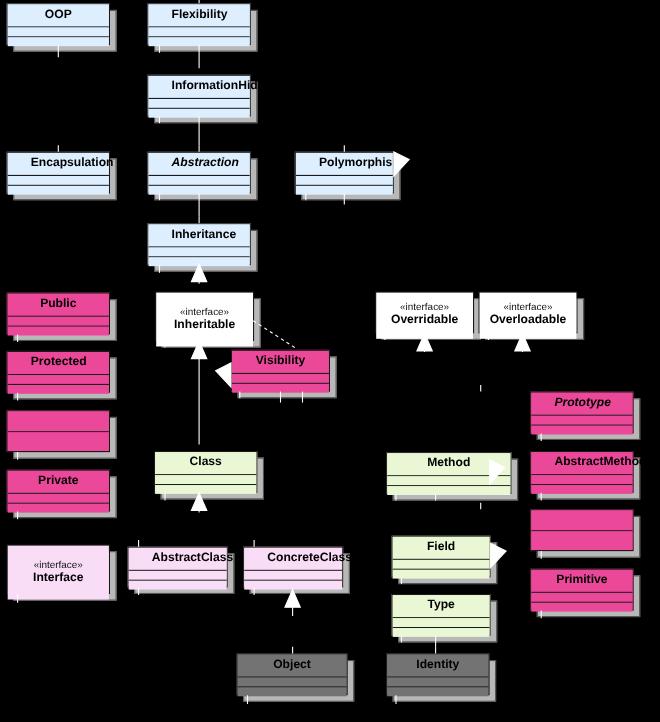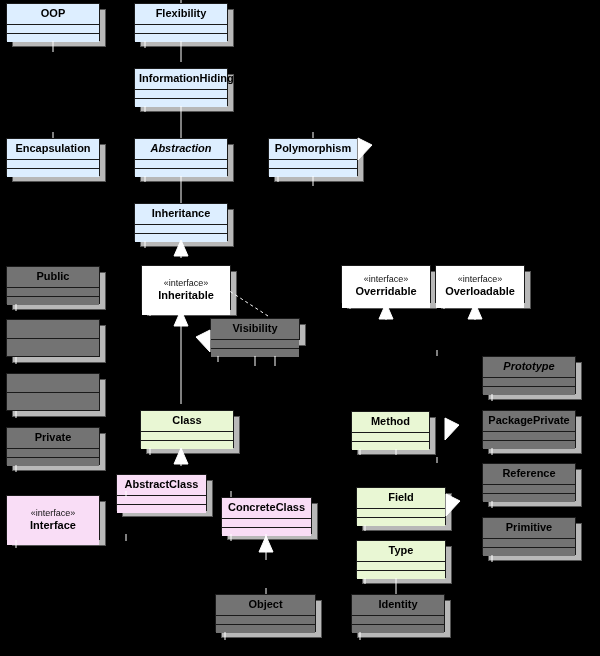--- a/index.html
+++ b/index.html
@@ -5,31 +5,31 @@
   html,body{margin:0;padding:0;background:#000;}
   body{width:600px;height:656px;position:relative;overflow:hidden;
        font-family:"Liberation Sans","DejaVu Sans",sans-serif;}
   #canvas{position:absolute;left:0;top:0;width:600px;height:656px;background:#000;}
   .node{position:absolute;box-sizing:border-box;}
   
   .node .shadow{position:absolute;left:6px;top:6px;right:-6px;bottom:-6px;
                 background:#b8b8b8;border:1px solid #555;z-index:0;}
   .node .body{position:absolute;left:0;top:0;right:0;bottom:0;z-index:1;
               border:1px solid #1a1a1a;background:#fff;display:flex;flex-direction:column;}
-  .node .title{flex:0 0 auto;padding:3px 4px 4px;text-align:center;
+  .node .title{flex:0 0 auto;padding:3px 21px 4px;text-align:center;
                font-size:11px;font-weight:bold;color:#000;line-height:13px;
                border-bottom:1px solid #1a1a1a;}
   .node .stereo{display:block;font-size:9px;font-weight:normal;line-height:11px;color:#111;}
   .node .attrs{flex:1 1 auto;border-bottom:1px solid #1a1a1a;min-height:8px;}
   .node .ops{flex:1 1 auto;min-height:8px;}
   
   .c-blue  .body{background:#ddeeff;}
   .c-blue  .title{background:#ddeeff;}
   .c-blue  .attrs,.c-blue .ops{background:#ddeeff;}
-  .c-gray  .body,.c-gray .title,.c-gray .attrs,.c-gray .ops{background:#737373;}
+  .c-gray  .body,.c-gray .title,.c-gray .attrs,.c-gray .ops{background:#ec4899;}
   .c-white .body,.c-white .title,.c-white .attrs,.c-white .ops{background:#ffffff;}
   .c-pink  .body,.c-pink .title,.c-pink .attrs,.c-pink .ops{background:#f9ddf6;}
   .c-green .body,.c-green .title,.c-green .attrs,.c-green .ops{background:#e9f7d4;}
   .c-cream .body,.c-cream .title,.c-cream .attrs,.c-cream .ops{background:#737373;}
   .iface .title{padding-top:2px;}
   .iface .title{border-bottom:none;height:100%;display:flex;flex-direction:column;
                 align-items:center;justify-content:center;}
   svg.edges{position:absolute;left:0;top:0;width:600px;height:656px;z-index:3;pointer-events:none;}
 </style>
 </head>
@@ -216,25 +216,26 @@
       <div class="body">
         <div class="title">
           <span class="stereo">«interface»</span>
           <span>Overloadable</span>
         </div>
       </div>
     </div>
     <div class="node c-gray" style="left: 6px; top: 319px; width: 94px; height: 38px;">
       <div class="shadow"></div>
       <div class="body">
-        <div class="attrs"></div>
-        <div class="ops"></div>
-      </div>
-    </div>
-    <div class="node c-gray" style="left: 210px; top: 318px; width: 90px; height: 22px;">
+        <div class="title"><span>Protected</span></div>
+        <div class="attrs"></div>
+        <div class="ops"></div>
+      </div>
+    </div>
+    <div class="node c-gray" style="left: 210px; top: 318px; width: 90px; height: 38px;">
       <div class="shadow"></div>
       <div class="body">
         <div class="title"><span>Visibility</span></div>
         <div class="attrs"></div>
         <div class="ops"></div>
       </div>
     </div>
     <div class="node c-gray" style="left: 482px; top: 356px; width: 94px; height: 38px; font-style: italic;">
       <div class="shadow"></div>
       <div class="body">
@@ -251,48 +252,47 @@
       </div>
     </div>
     <div class="node c-green" style="left: 140px; top: 410px; width: 94px; height: 38px;">
       <div class="shadow"></div>
       <div class="body">
         <div class="title"><span>Class</span></div>
         <div class="attrs"></div>
         <div class="ops"></div>
       </div>
     </div>
-    <div class="node c-green" style="left: 351px; top: 411px; width: 79px; height: 38px;">
+    <div class="node c-green" style="left: 351px; top: 411px; width: 114px; height: 38px;">
       <div class="shadow"></div>
       <div class="body">
         <div class="title"><span>Method</span></div>
         <div class="attrs"></div>
         <div class="ops"></div>
       </div>
     </div>
     <div class="node c-gray" style="left: 482px; top: 410px; width: 94px; height: 38px;">
       <div class="shadow"></div>
       <div class="body">
-        <div class="title"><span>PackagePrivate</span></div>
+        <div class="title"><span>AbstractMethod</span></div>
         <div class="attrs"></div>
         <div class="ops"></div>
       </div>
     </div>
     <div class="node c-gray" style="left: 6px; top: 427px; width: 94px; height: 38px; border-radius: 13px;">
       <div class="shadow"></div>
       <div class="body">
         <div class="title"><span>Private</span></div>
         <div class="attrs"></div>
         <div class="ops"></div>
       </div>
     </div>
     <div class="node c-gray" style="left: 482px; top: 463px; width: 94px; height: 38px;">
       <div class="shadow"></div>
       <div class="body">
-        <div class="title"><span>Reference</span></div>
         <div class="attrs"></div>
         <div class="ops"></div>
       </div>
     </div>
     <div class="node c-green" style="left: 356px; top: 487px; width: 90px; height: 38px;">
       <div class="shadow"></div>
       <div class="body">
         <div class="title"><span>Field</span></div>
         <div class="attrs"></div>
         <div class="ops"></div>
@@ -300,21 +300,21 @@
     </div>
     <div class="node c-pink iface" style="left: 6px; top: 495px; width: 94px; height: 45px;">
       <div class="shadow"></div>
       <div class="body">
         <div class="title">
           <span class="stereo">«interface»</span>
           <span>Interface</span>
         </div>
       </div>
     </div>
-    <div class="node c-pink" style="left: 116px; top: 474px; width: 91px; height: 37px;">
+    <div class="node c-pink" style="left: 116px; top: 497px; width: 91px; height: 37px;">
       <div class="shadow"></div>
       <div class="body">
         <div class="title"><span>AbstractClass</span></div>
         <div class="attrs"></div>
         <div class="ops"></div>
       </div>
     </div>
     <div class="node c-pink" style="left: 221px; top: 497px; width: 91px; height: 37px;">
       <div class="shadow"></div>
       <div class="body">

